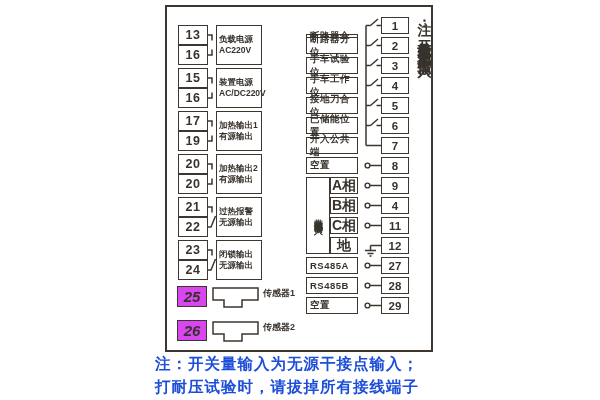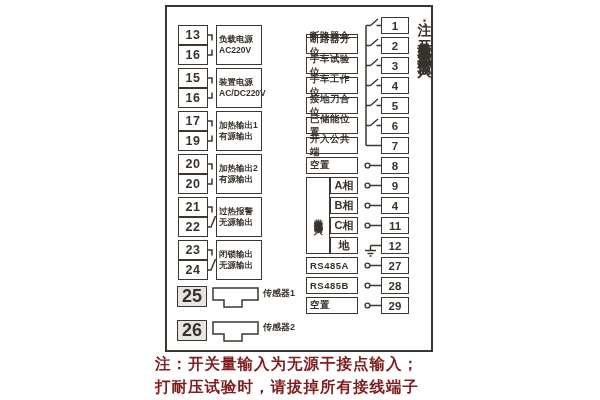--- a/index.html
+++ b/index.html
@@ -4,47 +4,47 @@
 <style>
   html,body{margin:0;padding:0;background:#ffffff;}
   body{width:600px;height:400px;position:relative;overflow:hidden;
        font-family:"Liberation Sans",sans-serif;color:#38322c;}
   .abs{position:absolute;box-sizing:border-box;}
   .outer{left:165px;top:5px;width:268px;height:347px;border:2px solid #3c362f;background:#fff;}
   
   .tbox{left:178px;width:30px;height:20px;border:1.5px solid #3c362f;background:#fff;
         display:flex;align-items:center;justify-content:center;
         font-size:12.5px;font-weight:bold;letter-spacing:0.5px;}
-  .sbox{left:177px;width:30px;height:21px;border:1.5px solid #3c362f;background:#e5e5e5;
-        display:flex;align-items:center;justify-content:center;font-size:18px;font-weight:bold;}
+  .sbox{left:177px;width:30px;height:21px;border:1.5px solid #3c362f;background:#d946ef;
+        display:flex;align-items:center;justify-content:center;font-size:15px;font-weight:bold;font-style:italic;}
   
   .plabel{left:216px;width:46px;height:40px;border:1.5px solid #3c362f;background:#fff;
           display:flex;flex-direction:column;justify-content:center;padding-left:2px;
           font-size:8.5px;font-weight:bold;line-height:1.35;letter-spacing:0px;}
   
   .rlabel{left:306px;width:52px;height:17px;border:1.5px solid #3c362f;background:#fff;
           display:flex;align-items:center;padding-left:3px;
           font-size:9.5px;font-weight:bold;letter-spacing:0.5px;}
   .rterm{left:381px;width:28px;height:17px;border:1.5px solid #3c362f;background:#fff;
          display:flex;align-items:center;justify-content:center;
          font-size:11.5px;font-weight:bold;}
   .phcell{left:330px;width:28px;height:17px;border:1.5px solid #3c362f;background:#fff;
           display:flex;align-items:center;justify-content:center;
-          font-size:11px;font-weight:bold;}
+          font-size:14px;font-weight:bold;}
   .hvtall{left:306px;top:177px;width:24px;height:77px;border:1.5px solid #3c362f;background:#fff;
           display:flex;align-items:center;justify-content:center;
           writing-mode:vertical-rl;text-orientation:upright;
           font-size:9px;font-weight:bold;letter-spacing:1px;}
   .senslabel{left:263px;width:60px;height:13px;display:flex;align-items:center;
              font-size:9px;font-weight:bold;}
   .sidenote{left:408px;top:10px;width:26px;height:336px;
             writing-mode:vertical-rl;text-orientation:upright;
             font-size:14px;font-weight:bold;letter-spacing:2px;color:#38322c;}
   .bnote{left:155px;width:330px;height:22px;font-size:15.5px;font-weight:600;
-         letter-spacing:1px;color:#7f1d1d;white-space:nowrap;}
+         letter-spacing:1px;color:#1d4ed8;white-space:nowrap;}
   svg.wires{position:absolute;left:0;top:0;pointer-events:none;}
   svg.wires path{stroke:#3c362f;stroke-width:1.5;fill:none;}
   svg.wires circle{stroke:#3c362f;stroke-width:1.4;fill:#fff;}
 </style>
 </head>
 <body>
 
 <div class="abs outer"></div>
 
 <svg class="wires" width="600" height="400">

